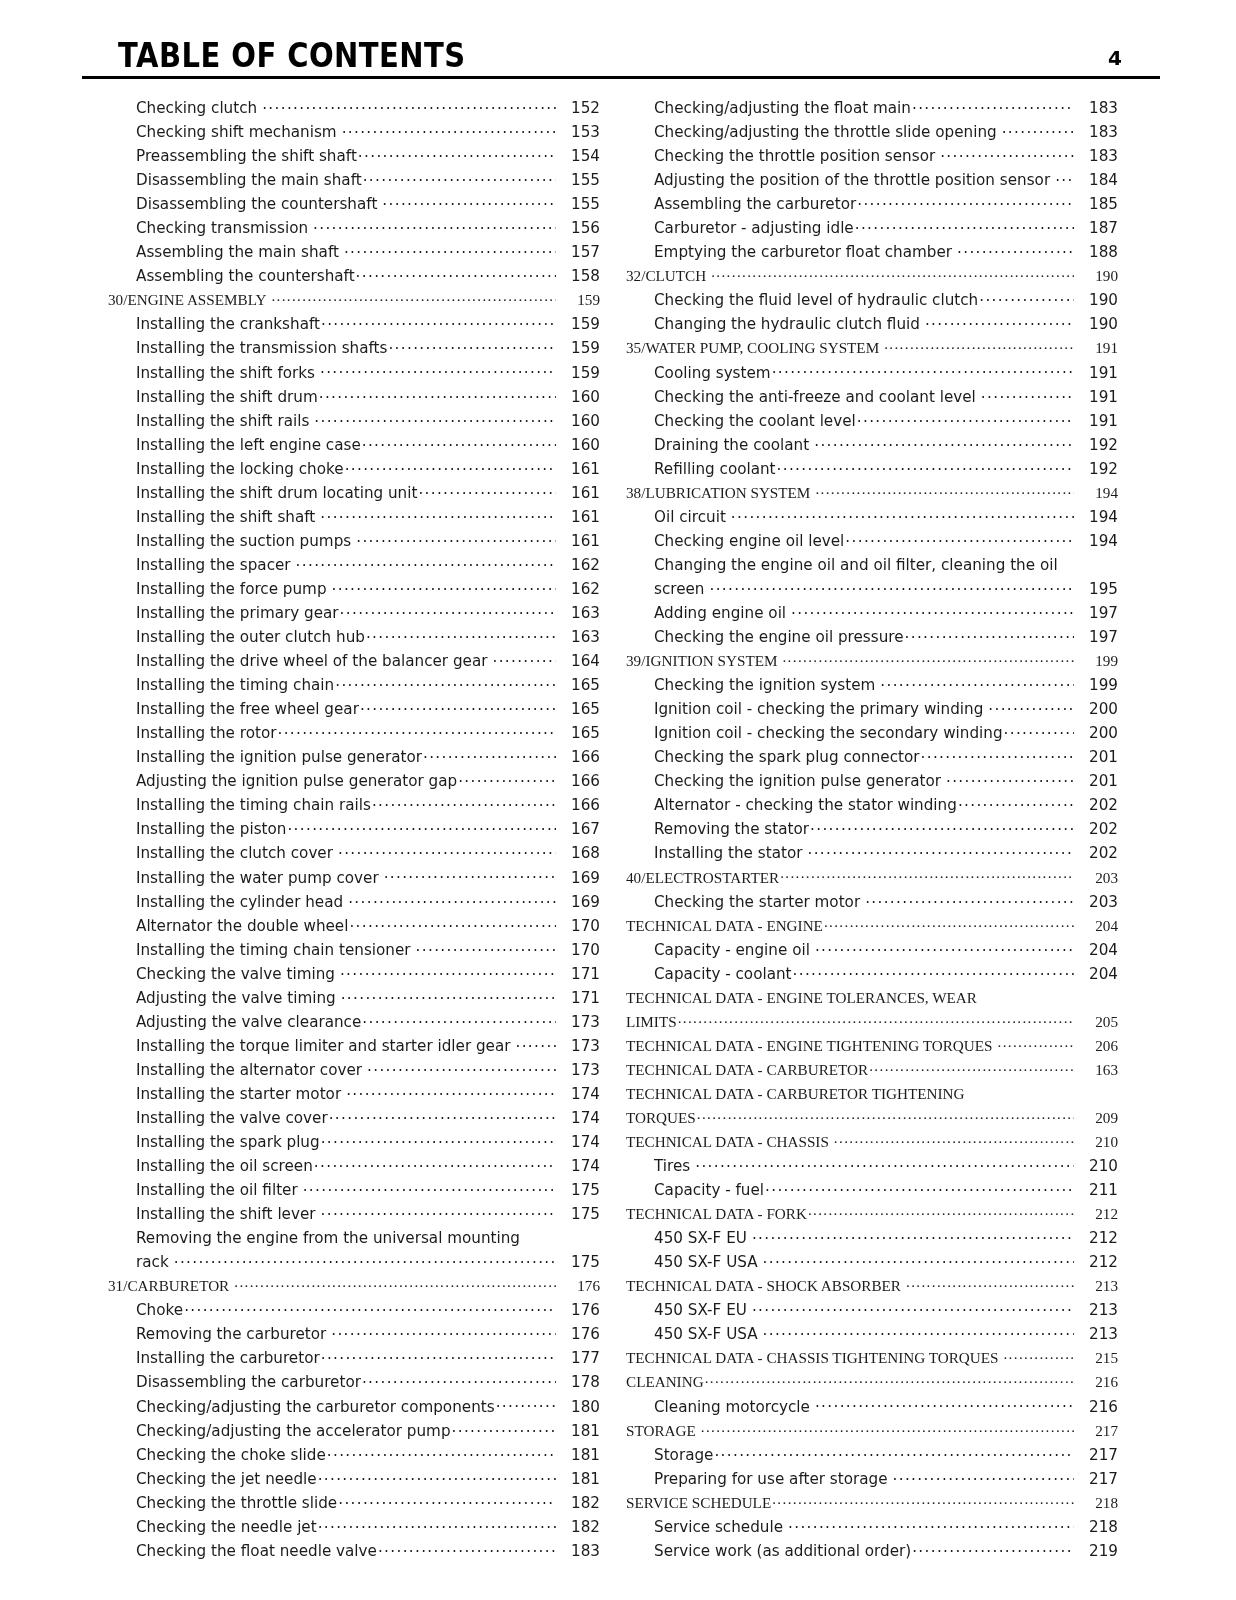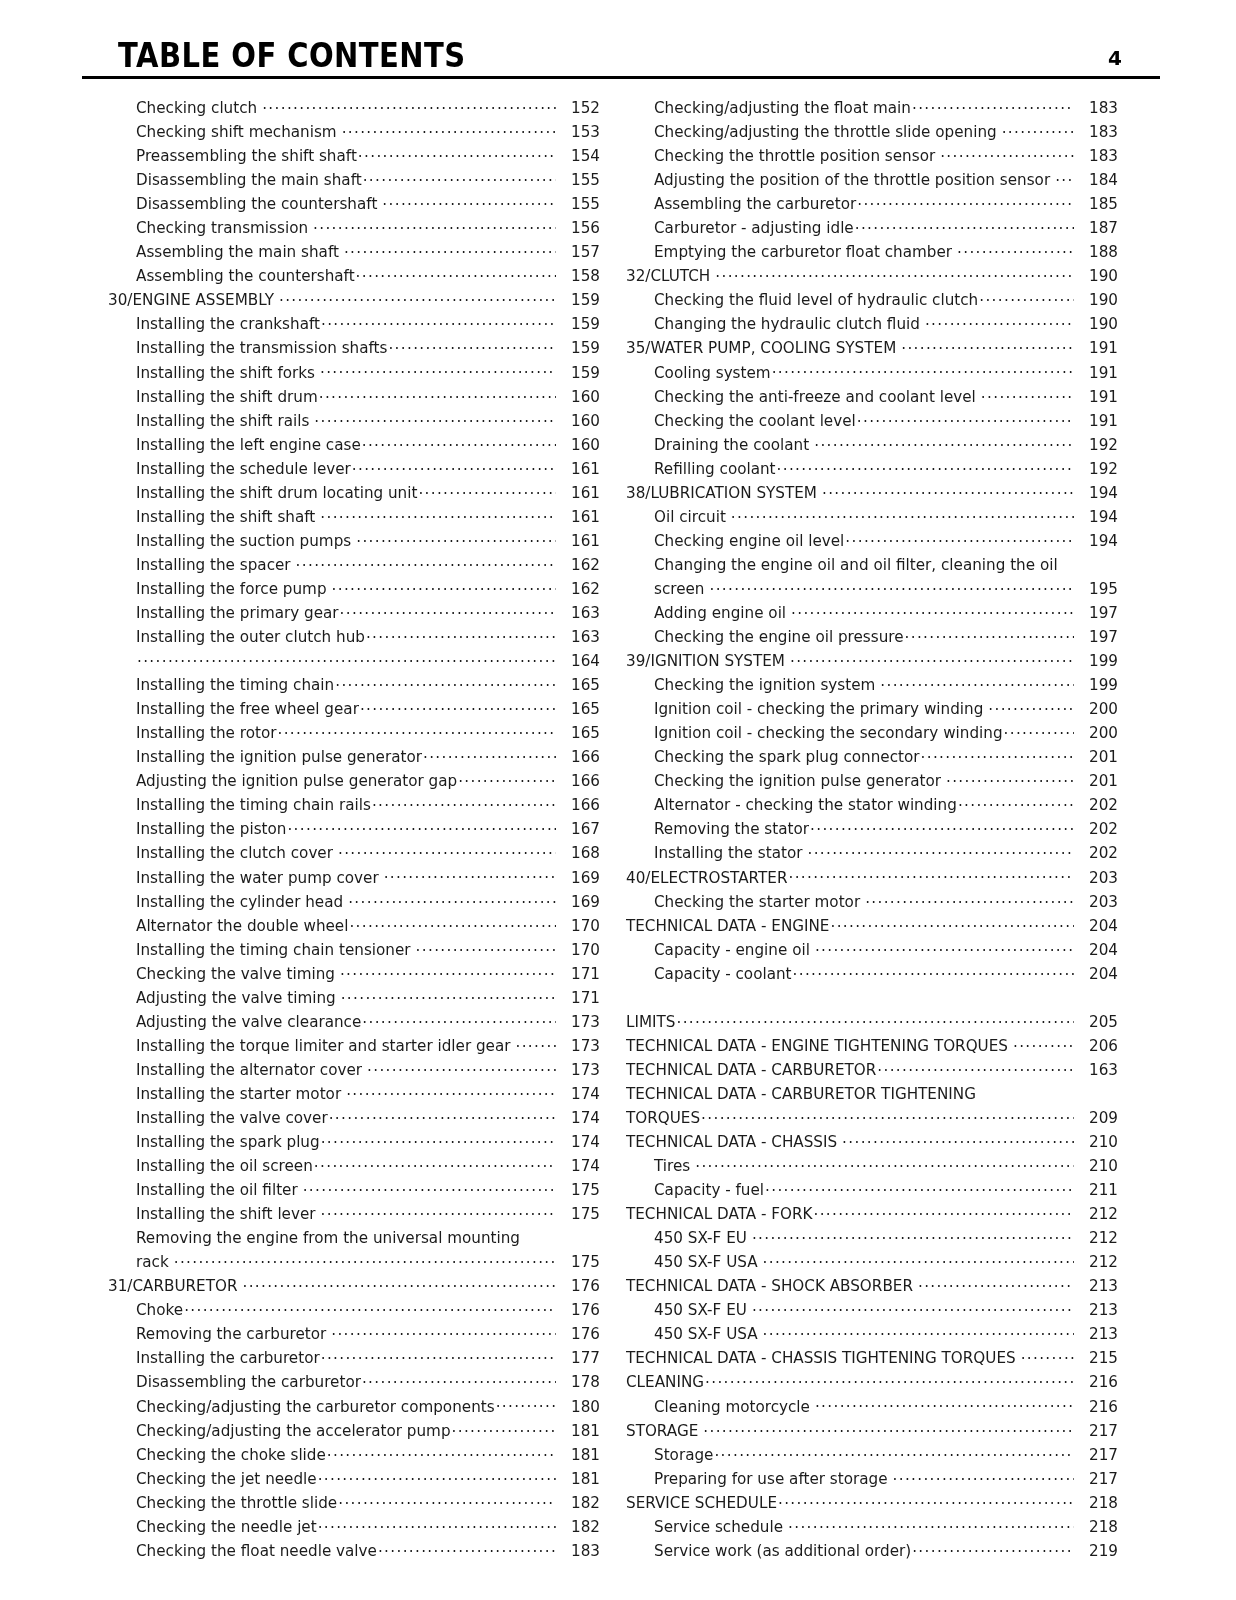--- a/index.html
+++ b/index.html
@@ -87,21 +87,21 @@
     align-items: baseline;
     width: 100%;
     height: 24.05px;
     font-size: 15.2px;
     line-height: 24.05px;
     color: #1b1b1b;
     white-space: nowrap;
     overflow: hidden;
   }
 
-  .toc-entry.level-chapter { padding-left: 0px; }
+  .toc-entry.level-chapter { padding-left: 0px; font-family: Liberation Serif, serif; }
   .toc-entry.level-sub     { padding-left: 28px; }
 
   .entry-label {
     flex: 0 0 auto;
     color: #1b1b1b;
   }
 
   .entry-leader {
     flex: 1 1 auto;
     min-width: 0;
@@ -218,21 +218,21 @@
         <span class="entry-label spaced">Installing the shift rails</span>
         <span class="entry-leader"></span>
         <span class="entry-page">160</span>
       </div>
       <div class="toc-entry level-sub">
         <span class="entry-label">Installing the left engine case</span>
         <span class="entry-leader"></span>
         <span class="entry-page">160</span>
       </div>
       <div class="toc-entry level-sub">
-        <span class="entry-label">Installing the schedule lever</span>
+        <span class="entry-label">Installing the locking choke</span>
         <span class="entry-leader"></span>
         <span class="entry-page">161</span>
       </div>
       <div class="toc-entry level-sub">
         <span class="entry-label">Installing the shift drum locating unit</span>
         <span class="entry-leader"></span>
         <span class="entry-page">161</span>
       </div>
       <div class="toc-entry level-sub">
         <span class="entry-label spaced">Installing the shift shaft</span>
@@ -258,20 +258,21 @@
         <span class="entry-label">Installing the primary gear</span>
         <span class="entry-leader"></span>
         <span class="entry-page">163</span>
       </div>
       <div class="toc-entry level-sub">
         <span class="entry-label">Installing the outer clutch hub</span>
         <span class="entry-leader"></span>
         <span class="entry-page">163</span>
       </div>
       <div class="toc-entry level-sub">
+        <span class="entry-label spaced">Installing the drive wheel of the balancer gear</span>
         <span class="entry-leader"></span>
         <span class="entry-page">164</span>
       </div>
       <div class="toc-entry level-sub">
         <span class="entry-label">Installing the timing chain</span>
         <span class="entry-leader"></span>
         <span class="entry-page">165</span>
       </div>
       <div class="toc-entry level-sub">
         <span class="entry-label">Installing the free wheel gear</span>
@@ -634,20 +635,21 @@
         <span class="entry-label spaced">Capacity - engine oil</span>
         <span class="entry-leader"></span>
         <span class="entry-page">204</span>
       </div>
       <div class="toc-entry level-sub">
         <span class="entry-label">Capacity - coolant</span>
         <span class="entry-leader"></span>
         <span class="entry-page">204</span>
       </div>
       <div class="toc-entry level-chapter wrap-first">
+        <span class="entry-label">TECHNICAL DATA - ENGINE TOLERANCES, WEAR</span>
         <span class="entry-leader"></span>
         <span class="entry-page"></span>
       </div>
       <div class="toc-entry level-chapter">
         <span class="entry-label">LIMITS</span>
         <span class="entry-leader"></span>
         <span class="entry-page">205</span>
       </div>
       <div class="toc-entry level-chapter">
         <span class="entry-label spaced">TECHNICAL DATA - ENGINE TIGHTENING TORQUES</span>

